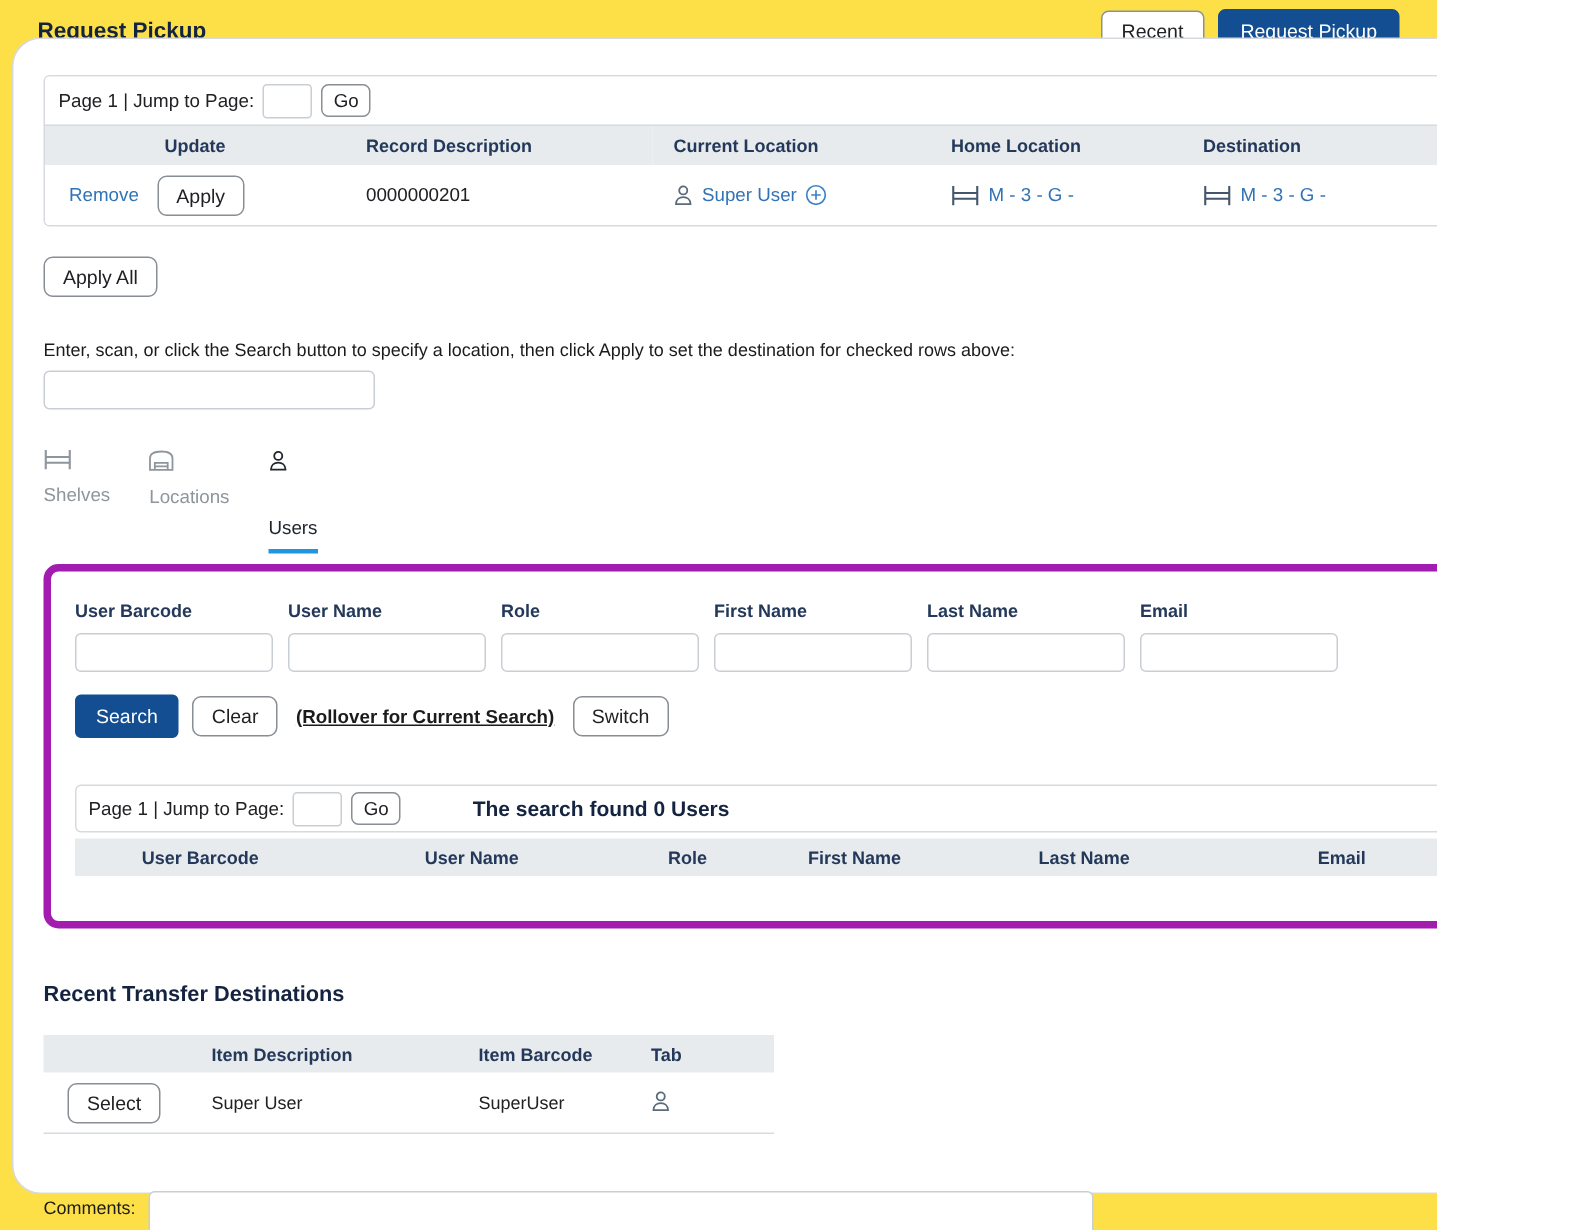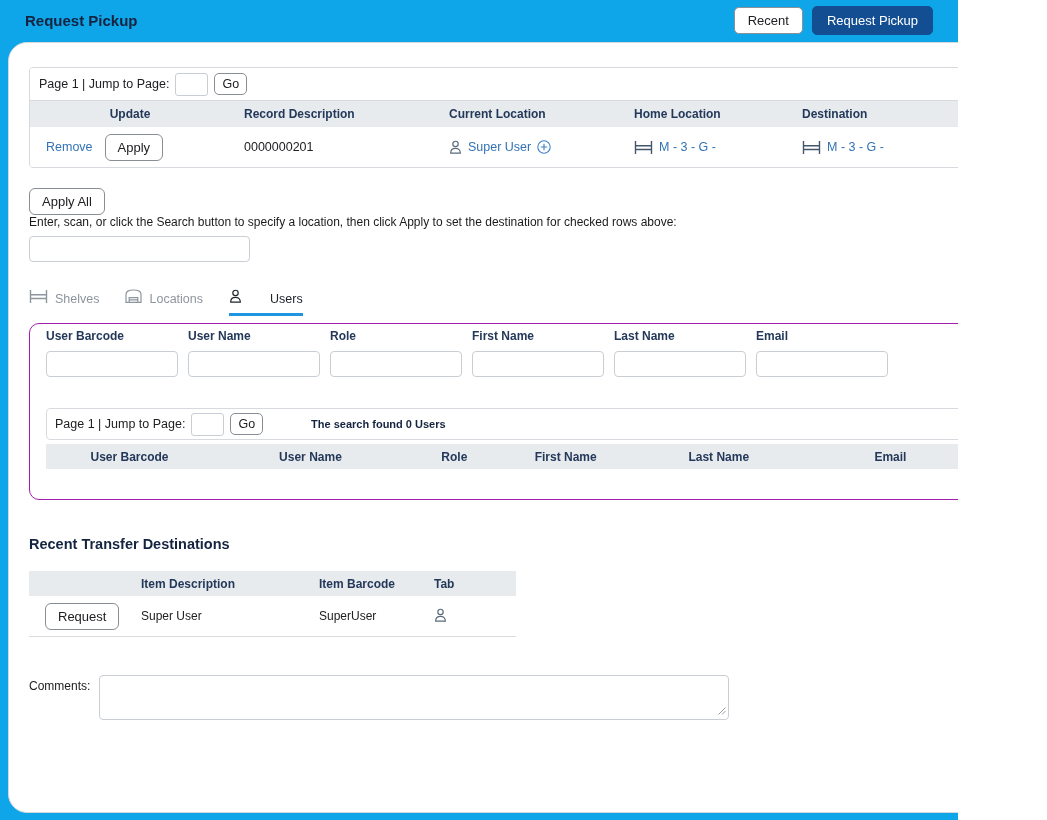--- a/index.html
+++ b/index.html
@@ -1,27 +1,27 @@
 <!DOCTYPE html>
 <html><head>
 <meta charset="utf-8">
 <style>
   * { margin:0; padding:0; box-sizing:border-box; font-family:"Liberation Sans","DejaVu Sans",sans-serif; }
   html,body { background:#fff; }
-  .stage { position:relative; width:958px; height:820px; background:#0ea5e9; overflow:hidden; }
+  .stage { position:relative; width:958px; height:820px; background:#fde047; overflow:hidden;text-decoration:underline; }
 
   
   .topbar { height:41px; display:flex; align-items:center; padding:0 25px; }
   .page-title { font-size:15px; font-weight:700; color:#14233f; }
   .topbar .spacer { flex:1; }
   .btn { background:#fff; border:1px solid #8b9198; border-radius:5px; color:#202124; font-size:13px; padding:5px 13px; cursor:pointer; white-space:nowrap; }
   .btn-primary { background:#124e91; border:1px solid #124e91; color:#fff; border-radius:5px; font-size:13px; padding:6px 14px; margin-left:9px; cursor:pointer; }
 
   
-  .card { position:absolute; left:8px; top:42px; width:1031px; height:771px; border:1px solid #d5d9dd; border-radius:19px; background:#fff; }
+  .card { position:absolute; left:8px; top:25px; width:1031px; height:771px; border:1px solid #d5d9dd; border-radius:19px; background:#fff; }
   .card-content { padding:24px 40px 0 20px; }
 
   
   .scrollbar { position:absolute; top:1px; right:1px; bottom:1px; width:17px; background:#fafbfc; border-left:1px solid #eceef0; border-radius:0 7px 7px 0; }
   .sb-arrow { position:absolute; left:4px; width:0; height:0; border-left:4.5px solid transparent; border-right:4.5px solid transparent; }
   .sb-up { top:7px; border-bottom:6px solid #6b6e70; }
   .sb-down { bottom:7px; border-top:6px solid #6b6e70; }
   .sb-thumb { position:absolute; top:18px; left:3px; width:10px; height:730px; background:#909294; border-radius:5px; }
 
   
@@ -37,41 +37,41 @@
   tbody td { padding:6px 14px; font-size:12.5px; color:#202124; height:40px; vertical-align:middle; background:#fff; }
   .link { color:#3273b5; text-decoration:none; cursor:pointer; }
   .cell-flex { display:flex; align-items:center; gap:6px; }
   .icon-muted { color:#5b6b7b; display:inline-flex; }
   .icon-blue { color:#3b82c4; display:inline-flex; }
   .icon-shelf { color:#44566b; display:inline-flex; }
 
   .btn-apply { background:#fff; border:1px solid #888e94; border-radius:6px; font-size:13px; color:#202124; padding:5px 12px; cursor:pointer; }
 
   .apply-all-wrap { margin-top:20px; }
-  .instruction { margin-top:0; font-size:12px; color:#1b1b1b; }
+  .instruction { margin-top:28px; font-size:12px; color:#1b1b1b; }
   .loc-input { margin-top:7px; width:221px; height:26px; border:1px solid #c9ced4; border-radius:4px; display:block; }
 
   
   .tabs { margin-top:27px; display:flex; gap:26px; }
-  .tab { display:flex; align-items:flex-end; gap:7px; font-size:12.5px; color:#8d959d; padding-bottom:7px; border-bottom:3px solid transparent; cursor:pointer; }
+  .tab { display:flex; align-items:flex-start; gap:7px; font-size:12.5px; color:#8d959d; padding-bottom:7px; border-bottom:3px solid transparent; cursor:pointer;flex-direction:column; }
   .tab.active { color:#20262d; border-bottom-color:#2196e0;gap:28px; }
 
   
-  .panel { margin-top:7px; width:960px; border:1px solid #a21caf; border-radius:10px; padding:5px 0 30px 16px; }
+  .panel { margin-top:7px; width:960px; border:5px solid #a21caf; border-radius:10px; padding:19px 0 30px 16px; }
   .fields { display:flex; gap:10px; }
   .field { width:132px; }
   .field label { display:block; font-size:12px; font-weight:700; color:#24395a; margin-bottom:8px; white-space:nowrap; }
   .field input { width:132px; height:26px; border:1px solid #c9ced4; border-radius:4px; }
   .panel-buttons { margin-top:15px; display:flex; align-items:center; gap:9px; }
   .btn-search { background:#124e91; border:1px solid #124e91; border-radius:4px; color:#fff; font-size:13px; padding:6px 13px; cursor:pointer; }
   .rollover { font-size:12.5px; font-weight:700; color:#1b1b1b; text-decoration:underline; margin:0 3px; cursor:pointer; }
 
   .results { margin-top:31px; width:928px; }
   .pag-box { border:1px solid #d6dade; border-radius:4px; height:32px; display:flex; align-items:center; gap:6px; padding:0 8px; font-size:12.5px; color:#202124; }
-  .summary { font-size:11px; font-weight:700; color:#14233f; margin-left:42px; }
+  .summary { font-size:14px; font-weight:700; color:#14233f; margin-left:42px; }
   .results-header { margin-top:4px; background:#e8ebee; display:flex; align-items:center; height:25px; }
   .results-header .rh-cell { font-size:12px; font-weight:700; color:#24395a; text-align:center; white-space:nowrap; }
 
   
   .recent { margin-top:36px; }
   .recent-title { font-size:14.5px; font-weight:700; color:#14233f; }
   .recent-table { margin-top:19px; width:487px; }
   .rt-header { display:flex; align-items:center; height:25px; background:#e8ebee; }
   .rt-header .rt-cell { font-size:12px; font-weight:700; color:#24395a; }
   .rt-row { display:flex; align-items:center; height:41px; border-bottom:1px solid #d9dcdf; }
@@ -234,20 +234,26 @@
           <div class="field">
             <label>Last Name</label>
             <input style="">
           </div>
           <div class="field">
             <label>Email</label>
             <input style="">
           </div>
         </div>
 
+        <div class="panel-buttons">
+          <button class="btn-search">Search</button>
+          <button class="btn-apply">Clear</button>
+          <a class="rollover">(Rollover for Current Search)</a>
+          <button class="btn-apply">Switch</button>
+        </div>
 
         <div class="results">
           <div class="pag-box">
             <span>Page 1 | Jump to Page:</span>
             <input class="pag-input" style="">
             <button class="btn-go">Go</button>
             <span class="summary">The search found 0 Users</span>
           </div>
           <div class="results-header">
             <div class="rh-cell" style="width:18%">User Barcode</div>
@@ -264,21 +270,21 @@
         <div class="recent-title">Recent Transfer Destinations</div>
         <div class="recent-table">
           <div class="rt-header">
             <div class="rt-cell rt-c1"></div>
             <div class="rt-cell rt-c2">Item Description</div>
             <div class="rt-cell rt-c3">Item Barcode</div>
             <div class="rt-cell rt-c4">Tab</div>
           </div>
           <div class="rt-row">
             <div class="rt-cell rt-c1">
-              <button class="btn-select">Request</button>
+              <button class="btn-select">Select</button>
             </div>
             <div class="rt-cell rt-c2">Super User</div>
             <div class="rt-cell rt-c3">SuperUser</div>
             <div class="rt-cell rt-c4">
               <span class="icon-muted">
                 <svg width="13" height="14" viewBox="0 0 14 15" fill="none" stroke="currentColor" stroke-width="1.3">
                     <circle cx="7" cy="4.2" r="2.9"></circle>
                     <path d="M1.8 14 c0-3.3 2.4-5 5.2-5 s5.2 1.7 5.2 5 Z"></path>
                   </svg>
               </span>

